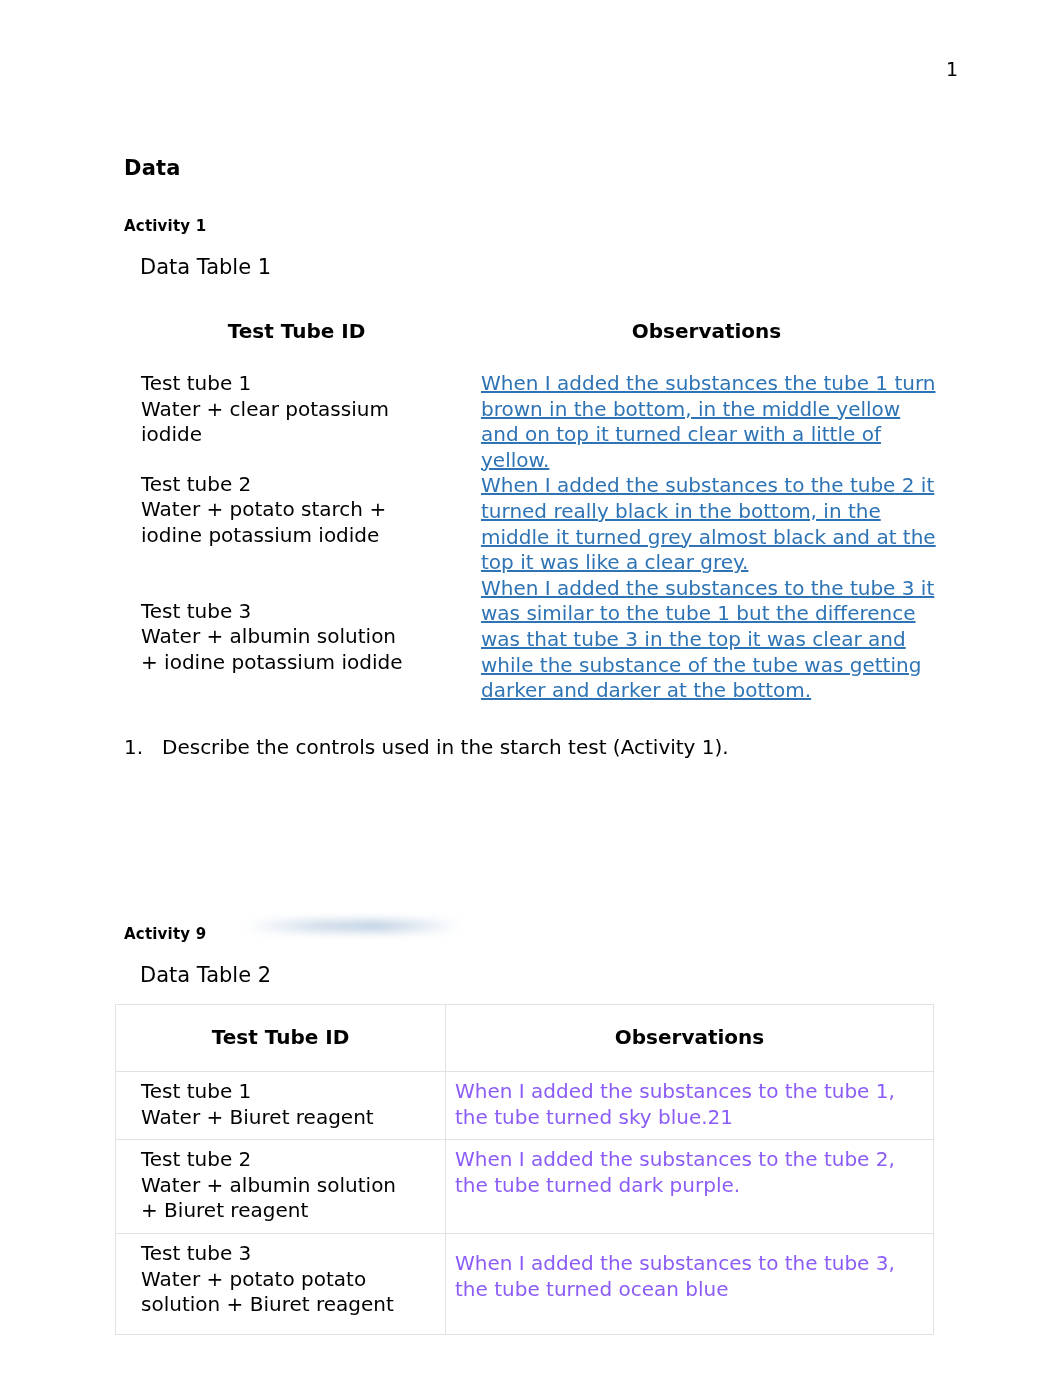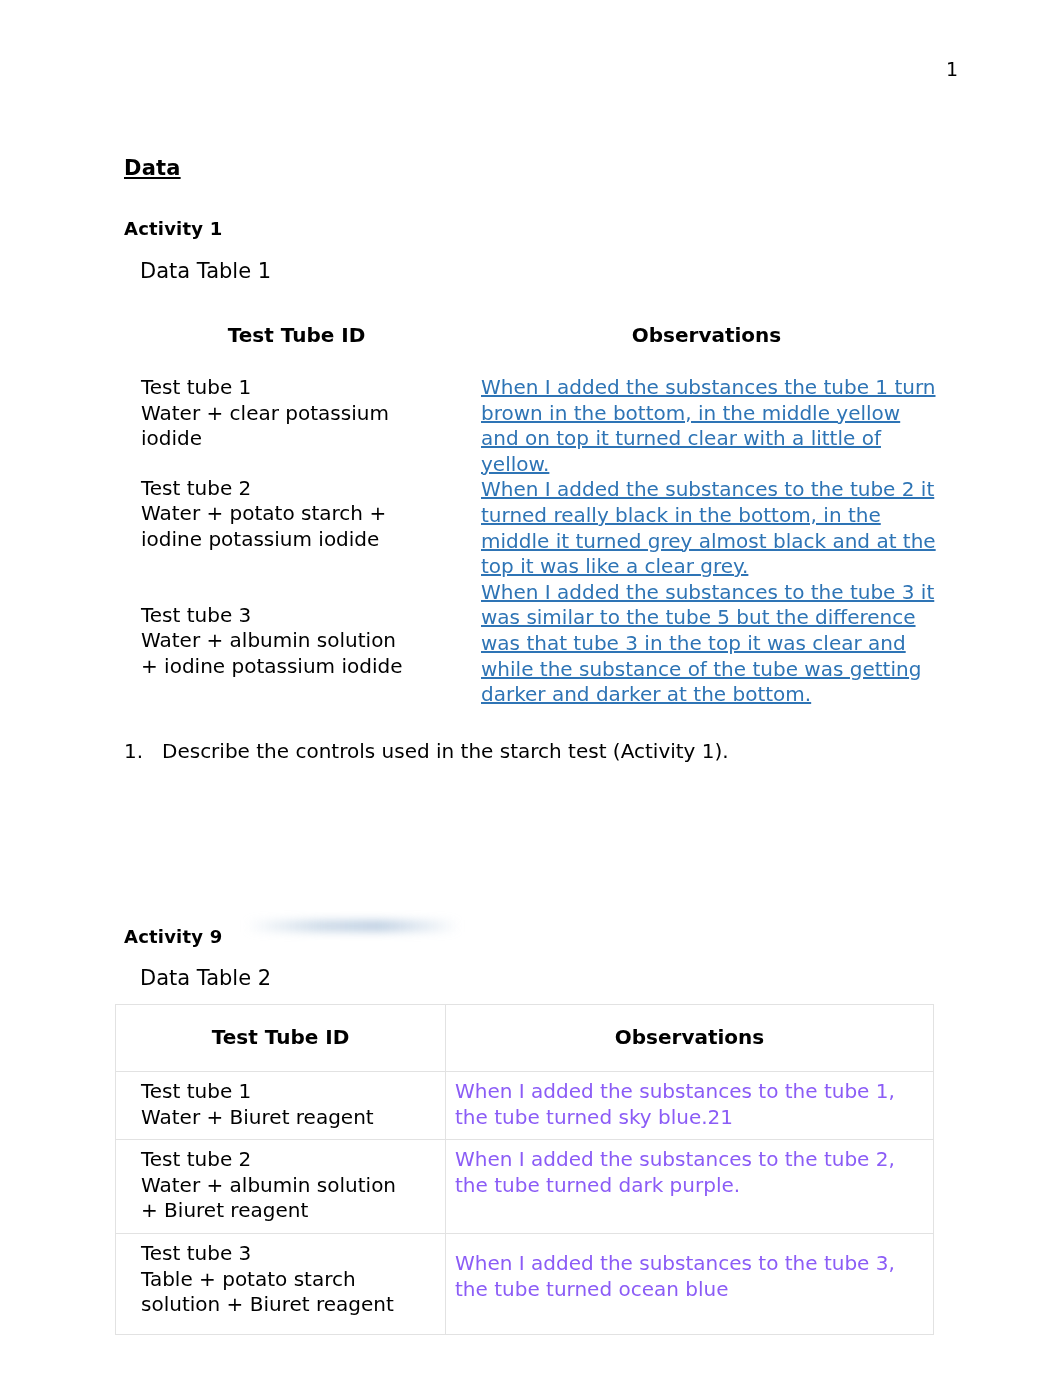--- a/index.html
+++ b/index.html
@@ -35,25 +35,24 @@
     left: 124px;
     top: 155px;
     width: 820px;
   }
   h1.doc-h {
     font-size: 21px;
     font-weight: bold;
     margin: 0;
     line-height: 1.25;
     letter-spacing: 0.2px;
-    text-decoration: underline;
   }
   .spacer-lg { height: 36px; }
   h2.act-h {
-    font-size: 18px;
+    font-size: 15px;
     font-weight: bold;
     margin: 0;
     line-height: 1.3;
     letter-spacing: 0.2px;
   }
   .subtitle {
     font-size: 21px;
     font-weight: normal;
     margin: 16px;
     line-height: 1.35;
@@ -212,21 +211,21 @@
             </div>
             <div class="tube-block last">
               <span class="nowrapline">Test tube 3</span>
               <span class="nowrapline">Water + albumin solution</span>
               <span class="nowrapline">+ iodine potassium iodide</span>
             </div>
           </td>
           <td class="obs-cell">
             <p class="obs-para">When I added the substances the tube 1 turn brown in the bottom, in the middle yellow and on top it turned clear with a little of yellow.</p>
             <p class="obs-para">When I added the substances to the tube 2 it turned really black in the bottom, in the middle it turned grey almost black and at the top it was like a clear grey.</p>
-            <p class="obs-para">When I added the substances to the tube 3 it was similar to the tube 5 but the difference was that tube 3 in the top it was clear and while the substance of the tube was getting darker and darker at the bottom.</p>
+            <p class="obs-para">When I added the substances to the tube 3 it was similar to the tube 1 but the difference was that tube 3 in the top it was clear and while the substance of the tube was getting darker and darker at the bottom.</p>
           </td>
         </tr>
       </tbody>
     </table>
 
     <ol class="qlist">
       <li>
         <span class="qnum">1.</span>
         <span>Describe the controls used in the starch test (Activity 1).</span>
       </li>
@@ -265,21 +264,21 @@
           <td class="id-cell2">
             <span class="nowrapline">Test tube 2</span>
             <span class="nowrapline">Water + albumin solution</span>
             <span class="nowrapline">+ Biuret reagent</span>
           </td>
           <td class="obs-cell2">When I added the substances to the tube 2, the tube turned dark purple.</td>
         </tr>
         <tr class="r3">
           <td class="id-cell2">
             <span class="nowrapline">Test tube 3</span>
-            <span class="nowrapline">Table + potato starch</span>
+            <span class="nowrapline">Water + potato potato</span>
             <span class="nowrapline">solution + Biuret reagent</span>
           </td>
           <td class="obs-cell2">When I added the substances to the tube 3, the tube turned ocean blue</td>
         </tr>
       </tbody>
     </table>
   </div>
 
 </div>
 

